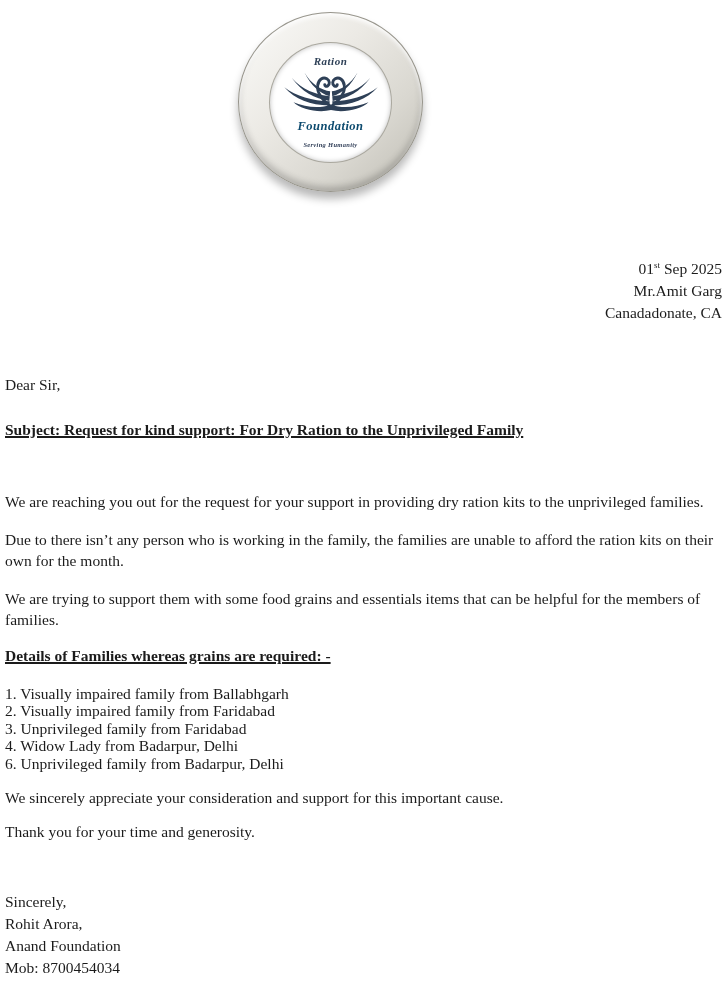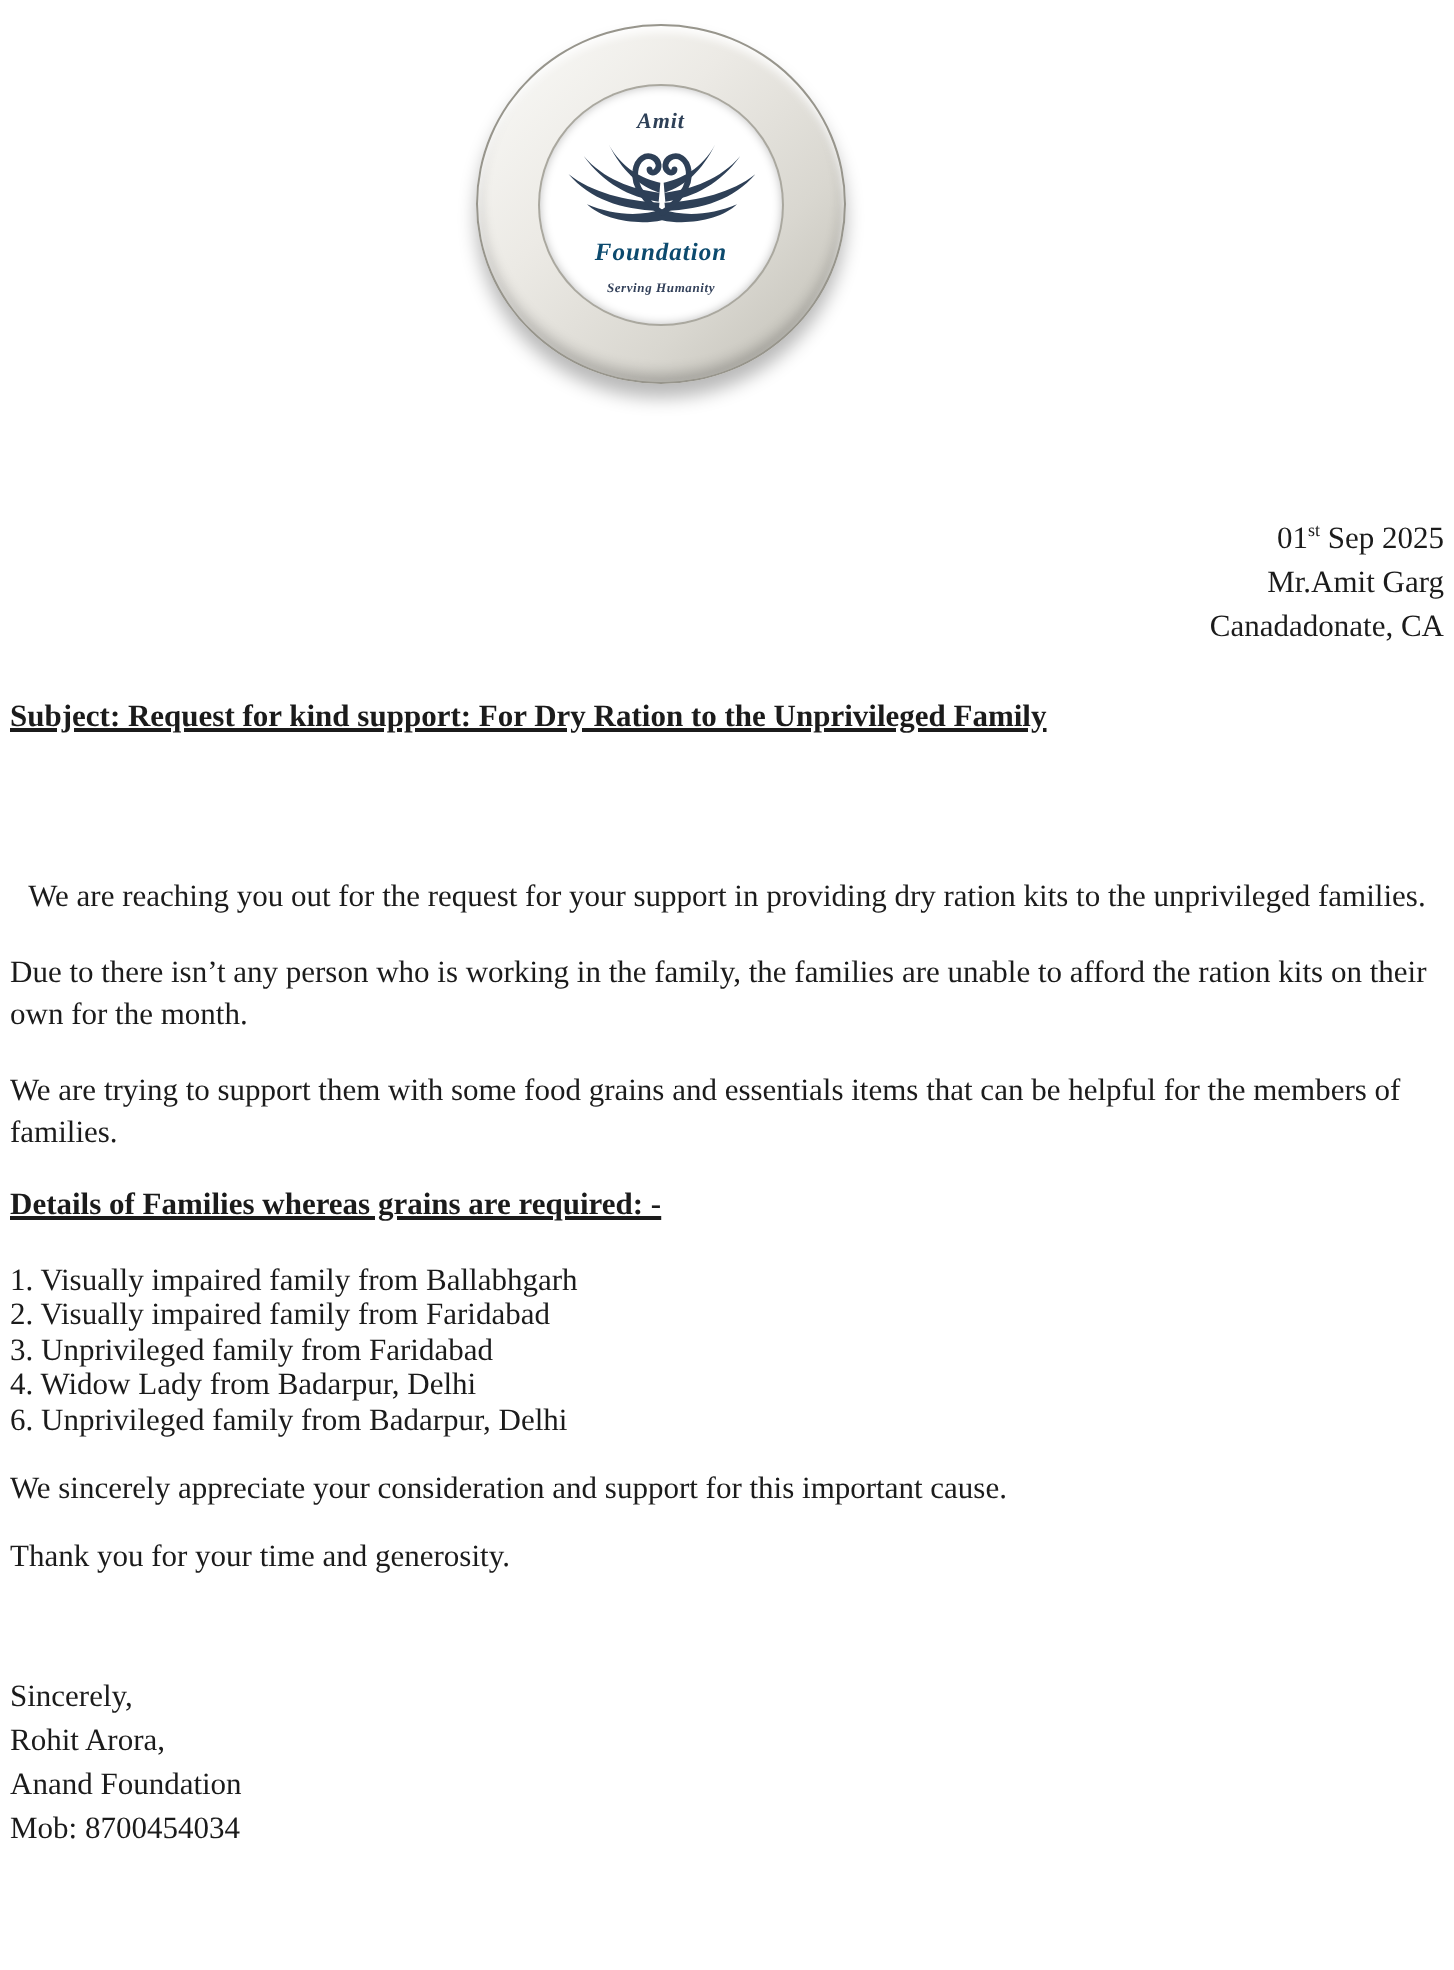--- a/index.html
+++ b/index.html
@@ -57,21 +57,21 @@
   sup{font-size:9px;}
   .salutation{margin-top:50px;line-height:22px;}
   .subject{
     margin-top:23px;
     font-weight:bold;
     text-decoration:underline;
     text-decoration-thickness:1.5px;
     line-height:22px;
   }
   .para{margin:0;line-height:21.5px;}
-  .para-first{margin-top:68px;text-align:center;}
+  .para-first{margin-top:50px;}
   .para + .para{margin-top:16px;}
   .details-heading{
     margin-top:14px;
     font-weight:bold;
     text-decoration:underline;
     text-decoration-thickness:1.5px;
     line-height:22px;
   }
   .family-list{margin-top:18px;}
   .family-item{line-height:17.6px;}
@@ -82,21 +82,21 @@
   .signature div{line-height:22px;}
 </style>
 </head>
 <body>
 
 <div class="page">
 
   <div class="logo-wrap">
     <div class="logo-ring">
       <div class="logo-inner">
-        <div class="logo-org-top">Amit</div>
+        <div class="logo-org-top">Ration</div>
         <svg class="swan-svg" viewBox="0 0 240 120" xmlns="http://www.w3.org/2000/svg">
           <g fill="#2e4057">
 
             <g>
               <path d="M116,90 C70,88 34,76 8,46 C36,68 76,78 117,80 Z"></path>
               <path d="M116,79 C80,73 50,57 26,24 C50,52 84,64 117,68 Z"></path>
               <path d="M117,68 C92,60 72,42 56,10 C72,40 98,52 118,56 Z"></path>
               <path d="M120,88 C94,97 60,95 30,82 C48,100 90,108 120,101 Z"></path>
               <path fill="none" stroke="#2e4057" stroke-width="7" stroke-linecap="round" d="M119,92 C102,80 85,60 88,42 C90,27 101,21 110,26 C117,30 118,39 112,43 C108,45 105,43 105,40"></path>
             </g>
@@ -115,20 +115,21 @@
       </div>
     </div>
   </div>
 
   <div class="dateblock">
     <div><span>01</span><sup>st</sup><span> Sep 2025</span></div>
     <div>Mr.Amit Garg</div>
     <div>Canadadonate, CA</div>
   </div>
 
+  <div class="salutation">Dear Sir,</div>
 
   <div class="subject">Subject: Request for kind support: For Dry Ration to the Unprivileged Family</div>
 
   <p class="para para-first">We are reaching you out for the request for your support in providing dry ration kits to the unprivileged families.</p>
   <p class="para">Due to there isn’t any person who is working in the family, the families are unable to afford the ration kits on their own for the month.</p>
   <p class="para">We are trying to support them with some food grains and essentials items that can be helpful for the members of families.</p>
 
   <div class="details-heading">Details of Families whereas grains are required: -</div>
 
   <div class="family-list">

